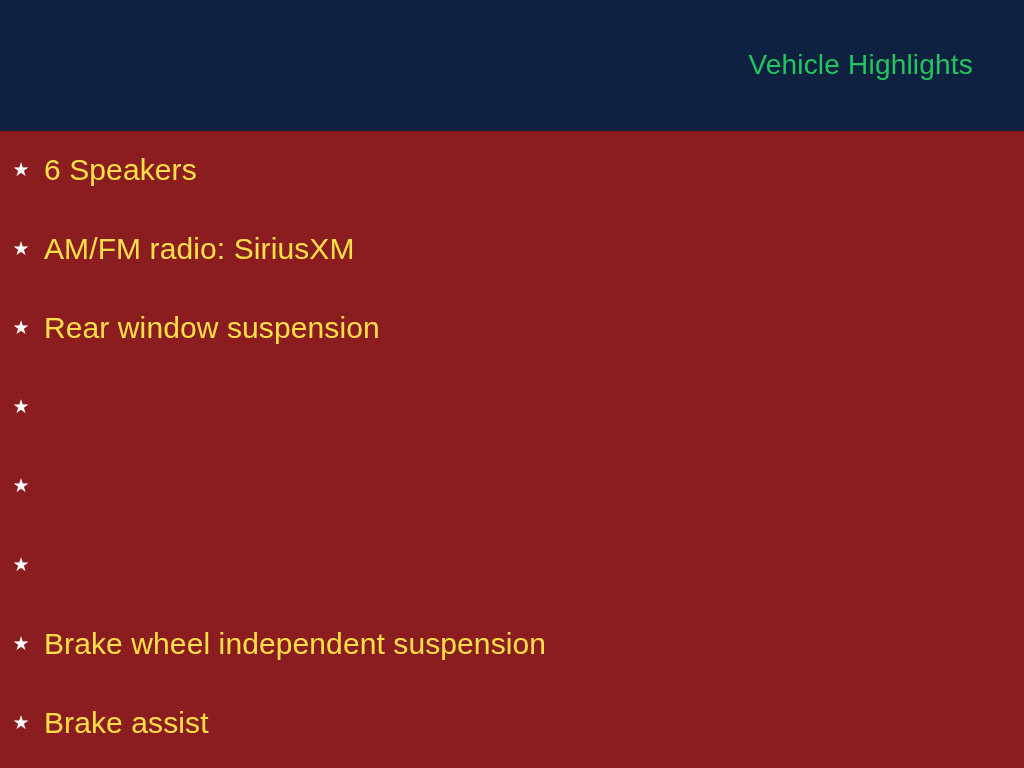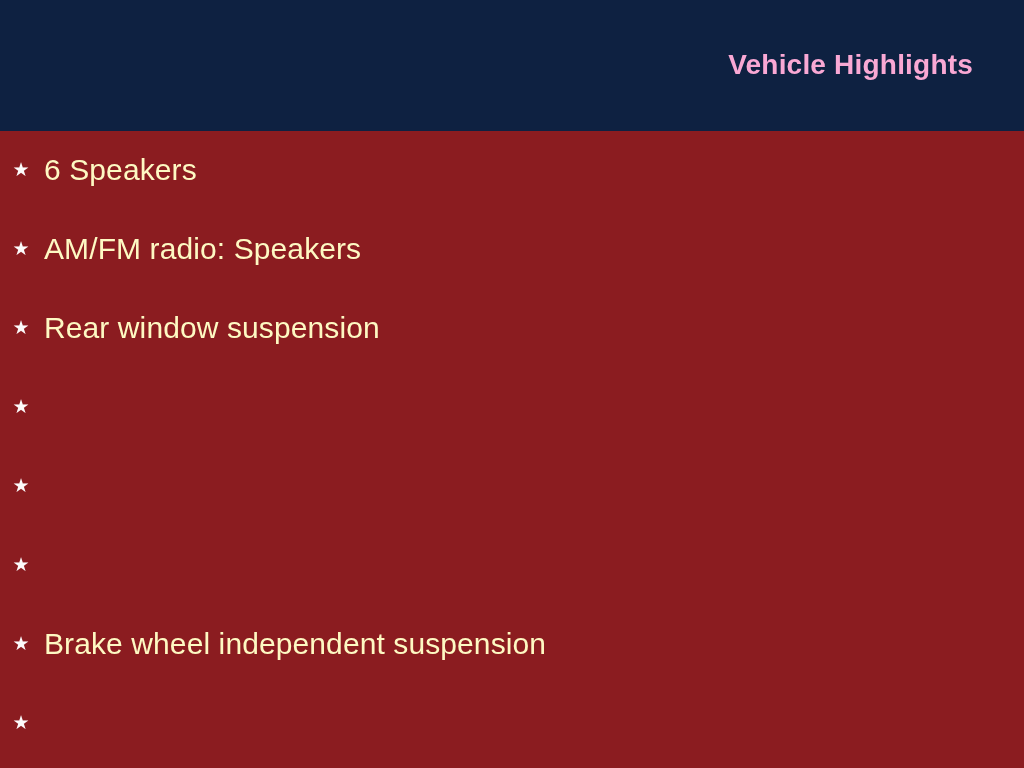--- a/index.html
+++ b/index.html
@@ -33,22 +33,22 @@
     background: #0e2141;
     box-sizing: border-box;
   }
   .header-title {
     position: absolute;
     right: 51px;
     top: 48px;
     margin: 0;
     font-size: 28px;
     line-height: 34px;
-    font-weight: bold;
-    color: #f9a8d4;
+    font-weight: normal;
+    color: #22c55e;
     letter-spacing: 0.2px;
     white-space: nowrap;
     text-align: right;
   }
 
   
   .feature-list {
     position: absolute;
     left: 0;
     top: 131px;
@@ -79,58 +79,59 @@
     color: #fdfbfb;
     position: relative;
     top: -1px;
   }
   .feature-label {
     display: inline-block;
     margin-left: 8px;
     font-size: 30px;
     line-height: 36px;
     font-weight: 300;
-    color: #fef9c3;
+    color: #fde047;
     letter-spacing: 0.1px;
     white-space: nowrap;
   }
 </style>
 </head>
 <body>
 
 <div class="slide">
 
   <div class="header">
     <h1 class="header-title">Vehicle Highlights</h1>
   </div>
 
   <ul class="feature-list" id="feature-list">
   <li class="feature-item" style="top: 19px;">
         <span class="bullet-star">★</span>
         <span class="feature-label">6 Speakers</span>
       </li>
       <li class="feature-item" style="top: 98px;">
         <span class="bullet-star">★</span>
-        <span class="feature-label">AM/FM radio: Speakers</span>
+        <span class="feature-label">AM/FM radio: SiriusXM</span>
       </li>
       <li class="feature-item" style="top: 177px;">
         <span class="bullet-star">★</span>
         <span class="feature-label">Rear window suspension</span>
       </li>
       <li class="feature-item" style="top: 256px;">
         <span class="bullet-star">★</span>
       </li>
       <li class="feature-item" style="top: 335px;">
         <span class="bullet-star">★</span>
       </li>
       <li class="feature-item" style="top: 414px;">
         <span class="bullet-star">★</span>
       </li>
       <li class="feature-item" style="top: 493px;">
         <span class="bullet-star">★</span>
         <span class="feature-label">Brake wheel independent suspension</span>
       </li>
       <li class="feature-item" style="top: 572px;">
         <span class="bullet-star">★</span>
+        <span class="feature-label">Brake assist</span>
       </li>
     </ul>
 
 </div>
 
 </body></html>

